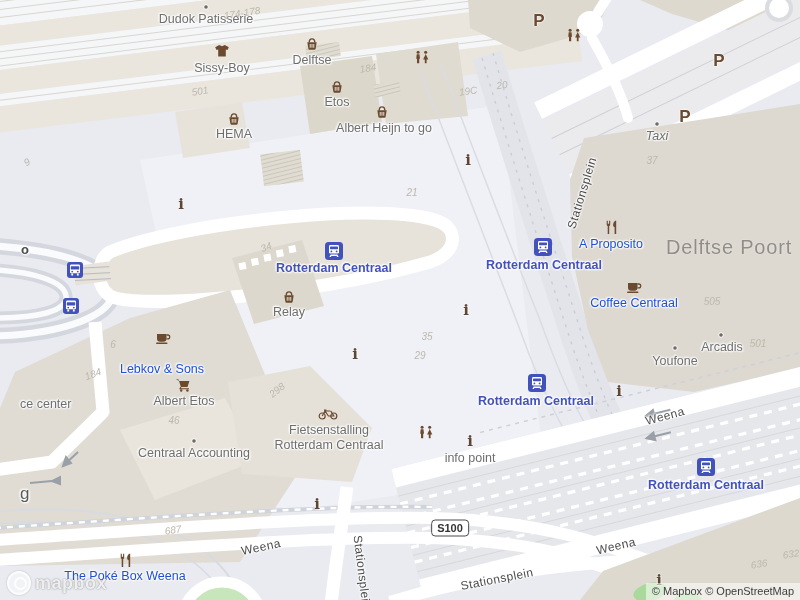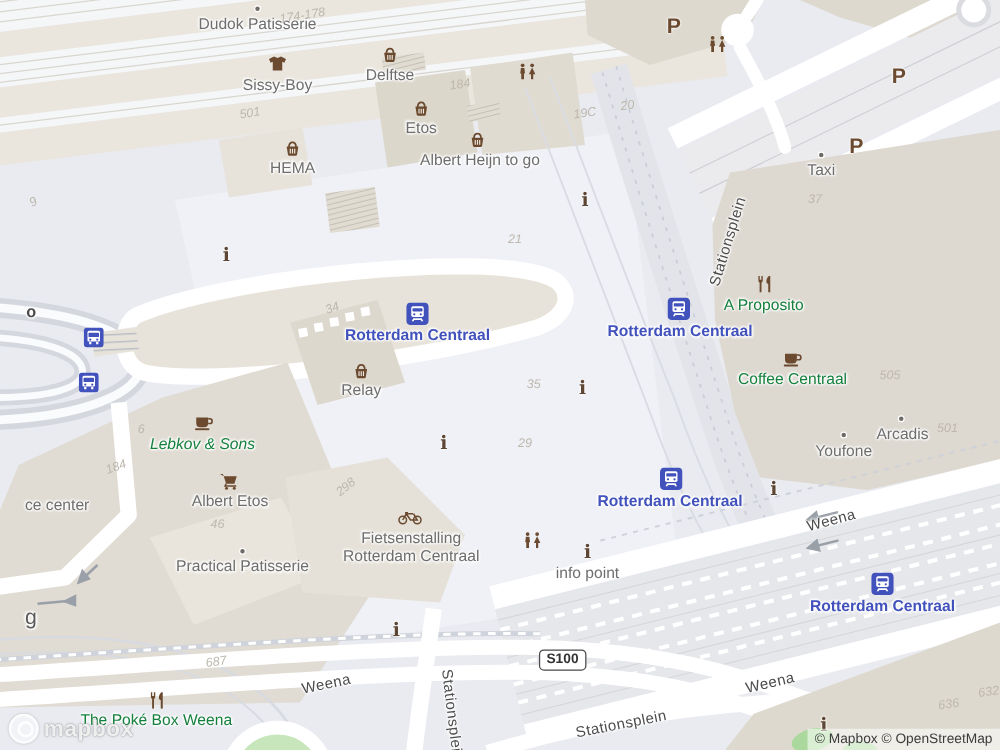--- a/index.html
+++ b/index.html
@@ -3,21 +3,21 @@
 <meta charset="utf-8">
 <style>
   html,body{margin:0;padding:0;background:#ddd;}
   #map{position:relative;width:800px;height:600px;overflow:hidden;background:#e9ebf1;
        font-family:"Liberation Sans",sans-serif;cursor:grab;}
   #base{position:absolute;left:0;top:0;}
   #poi-layer{position:absolute;inset:0;margin-left:24px;}
   .lbl{position:absolute;white-space:nowrap;transform:translate(-50%,-50%);
        text-shadow:0 0 2px #fff,0 0 2px #fff,0 0 3px #fff,1px 1px 2px #fff,-1px -1px 2px #fff;}
   .shop{font-size:12.5px;color:#6e6e6e;}
-  .orange{color:#15803d;}
+  .orange{color:#1d4ed8;}
   .station{font-size:12.5px;font-weight:bold;color:#4252bc;}
   .street{font-size:12px;color:#4c4c4c;letter-spacing:.4px;}
   .hnum{font-size:10px;font-style:italic;color:#bdb8ad;text-shadow:none;}
   .edge{transform:translate(0,-50%);}
   .poi-icon{position:absolute;transform:translate(-50%,-50%);line-height:0;}
   .imark{position:absolute;transform:translate(-50%,-50%);font-family:"DejaVu Serif","Liberation Serif",serif;
          font-weight:bold;font-size:15px;color:#5d4633;
          text-shadow:0 0 2px #fff,0 0 2px #fff;}
   .pmark{position:absolute;transform:translate(-50%,-50%);font-size:17px;font-weight:bold;color:#6b4a2f;
          text-shadow:0 0 2px #fff,0 0 2px #fff;}
@@ -222,32 +222,32 @@
           <path d="M5 6Q5 2 8 2q3 0 3 4" fill="none" stroke="#6b4a2f" stroke-width="1.5"></path>
           <path d="M3 5.6h10l-1.1 6.9q-.2 1.1-1.3 1.1H5.4q-1.1 0-1.3-1.1Z" fill="#6b4a2f"></path>
           <path d="M6.1 7.5v4M8 7.5v4M9.9 7.5v4" stroke="#efe9e2" stroke-width="1"></path>
         </svg></div>
       <div class="lbl shop" style="left: 265px; top: 312px;">Relay</div>
       <div class="poi-icon" style="left: 139px; top: 338px;"><svg width="16" height="13" viewBox="0 0 16 13">
           <path d="M2 2.5h9.5V7a3.2 3.2 0 0 1-3.2 3.2H5.2A3.2 3.2 0 0 1 2 7Z" fill="#6b4a2f"></path>
           <path d="M11.5 3.5h1.3a1.9 1.9 0 0 1 0 3.8h-1.3" fill="none" stroke="#6b4a2f" stroke-width="1.3"></path>
           <rect x="1" y="11" width="11.5" height="1.6" rx=".8" fill="#6b4a2f"></rect>
         </svg></div>
-      <div class="lbl shop orange" style="left: 138px; top: 355px; font-style: italic;">Lebkov &amp; Sons</div>
+      <div class="lbl shop orange" style="left: 138px; top: 369px;">Lebkov &amp; Sons</div>
       <div class="poi-icon" style="left: 159px; top: 385px;"><svg width="16" height="14" viewBox="0 0 16 14">
           <path d="M1 1.2h2.3L4 2.9h10.4l-1.9 6H5.9L4 2.9" fill="#6b4a2f"></path>
           <path d="M5.9 8.9 5 10.8h9" fill="none" stroke="#6b4a2f" stroke-width="1.1"></path>
           <circle cx="6.2" cy="12.5" r="1.2" fill="#6b4a2f"></circle>
           <circle cx="12.4" cy="12.5" r="1.2" fill="#6b4a2f"></circle>
         </svg></div>
       <div class="lbl shop" style="left: 160px; top: 401px;">Albert Etos</div>
       <div class="poi-icon" style="left: 170px; top: 441px;"><svg width="7" height="7">
           <circle cx="3.5" cy="3.5" r="2.3" fill="#6f6b66" stroke="#fff" stroke-width="1"></circle>
         </svg></div>
-      <div class="lbl shop" style="left: 170px; top: 453px;">Practical Patisserie</div>
+      <div class="lbl shop" style="left: 170px; top: 453px;">Centraal Accounting</div>
       <div class="poi-icon" style="left: 101px; top: 560px;"><svg width="13" height="14" viewBox="0 0 13 14">
           <path d="M2.2.8v3.6q0 1.3 1 1.7V14h1.5V6.1q1-.4 1-1.7V.8H4.6v3H3.3V.8Z" fill="#6b4a2f"></path>
           <path d="M10.6.8C9.2 2 8.6 3.7 8.6 5.2q0 1.6 1.5 2V14h1.6V.8Z" fill="#6b4a2f"></path>
         </svg></div>
       <div class="lbl shop orange" style="left: 101px; top: 576px;">The Poké Box Weena</div>
       <div class="poi-icon" style="left: 587px; top: 227px;"><svg width="13" height="14" viewBox="0 0 13 14">
           <path d="M2.2.8v3.6q0 1.3 1 1.7V14h1.5V6.1q1-.4 1-1.7V.8H4.6v3H3.3V.8Z" fill="#6b4a2f"></path>
           <path d="M10.6.8C9.2 2 8.6 3.7 8.6 5.2q0 1.6 1.5 2V14h1.6V.8Z" fill="#6b4a2f"></path>
         </svg></div>
       <div class="lbl shop orange" style="left: 587px; top: 244px;">A Proposito</div>
@@ -261,21 +261,21 @@
           <circle cx="3.5" cy="3.5" r="2.3" fill="#6f6b66" stroke="#fff" stroke-width="1"></circle>
         </svg></div>
       <div class="lbl shop" style="left: 651px; top: 361px;">Youfone</div>
       <div class="poi-icon" style="left: 697px; top: 335px;"><svg width="7" height="7">
           <circle cx="3.5" cy="3.5" r="2.3" fill="#6f6b66" stroke="#fff" stroke-width="1"></circle>
         </svg></div>
       <div class="lbl shop" style="left: 698px; top: 347px;">Arcadis</div>
       <div class="poi-icon" style="left: 633px; top: 124px;"><svg width="7" height="7">
           <circle cx="3.5" cy="3.5" r="2.3" fill="#6f6b66" stroke="#fff" stroke-width="1"></circle>
         </svg></div>
-      <div class="lbl shop" style="left: 633px; top: 136px;">Taxi</div>
+      <div class="lbl shop" style="left: 633px; top: 136px; font-style: italic;">Taxi</div>
       <div class="poi-icon" style="left: 310px; top: 251px;"><svg width="18" height="18" viewBox="0 0 18 18">
           <rect width="18" height="18" rx="3.5" fill="#4252bc"></rect>
           <g fill="#fff">
             <path d="M5.4 3h7.2q1.4 0 1.4 1.4v5.8q0 1.3-1.4 1.3H5.4Q4 11.5 4 10.2V4.4Q4 3 5.4 3Z"></path>
             <path d="M5.6 12.6 4.4 15h1.5l.5-1h5.2l.5 1h1.5l-1.2-2.4Z"></path>
           </g>
           <rect x="5" y="4.6" width="8" height="2.6" rx=".6" fill="#4252bc"></rect>
           <circle cx="6.4" cy="9.4" r=".9" fill="#4252bc"></circle>
           <circle cx="11.6" cy="9.4" r=".9" fill="#4252bc"></circle>
         </svg></div>
@@ -386,39 +386,40 @@
       <div class="shield" style="left: 426px; top: 528px;">S100</div>
       <div class="shield" style="left: 793px; top: 427px;">E</div>
       <div class="lbl hnum" style="left: 218px; top: 13px; transform: translate(-50%, -50%) rotate(-9deg);">174-178</div>
       <div class="lbl hnum" style="left: 176px; top: 91px; transform: translate(-50%, -50%) rotate(-9deg);">501</div>
       <div class="lbl hnum" style="left: 344px; top: 68px; transform: translate(-50%, -50%) rotate(-9deg);">184</div>
       <div class="lbl hnum" style="left: 444px; top: 91px; transform: translate(-50%, -50%) rotate(-8deg);">19C</div>
       <div class="lbl hnum" style="left: 478px; top: 85px; transform: translate(-50%, -50%) rotate(-8deg);">20</div>
       <div class="lbl hnum" style="left: 388px; top: 192px; transform: translate(-50%, -50%) rotate(0deg);">21</div>
       <div class="lbl hnum" style="left: 628px; top: 160px; transform: translate(-50%, -50%) rotate(0deg);">37</div>
       <div class="lbl hnum" style="left: 242px; top: 247px; transform: translate(-50%, -50%) rotate(-20deg);">34</div>
-      <div class="lbl hnum" style="left: 403px; top: 308px; transform: translate(-50%, -50%) rotate(0deg);">35</div>
+      <div class="lbl hnum" style="left: 403px; top: 336px; transform: translate(-50%, -50%) rotate(0deg);">35</div>
       <div class="lbl hnum" style="left: 396px; top: 355px; transform: translate(-50%, -50%) rotate(0deg);">29</div>
       <div class="lbl hnum" style="left: 69px; top: 374px; transform: translate(-50%, -50%) rotate(-20deg);">184</div>
       <div class="lbl hnum" style="left: 89px; top: 344px; transform: translate(-50%, -50%) rotate(0deg);">6</div>
       <div class="lbl hnum" style="left: 150px; top: 420px; transform: translate(-50%, -50%) rotate(0deg);">46</div>
       <div class="lbl hnum" style="left: 253px; top: 390px; transform: translate(-50%, -50%) rotate(-40deg);">298</div>
       <div class="lbl hnum" style="left: 149px; top: 530px; transform: translate(-50%, -50%) rotate(-8deg);">687</div>
       <div class="lbl hnum" style="left: 688px; top: 301px; transform: translate(-50%, -50%) rotate(0deg); font-style: italic;">505</div>
       <div class="lbl hnum" style="left: 734px; top: 343px; transform: translate(-50%, -50%) rotate(0deg);">501</div>
       <div class="lbl hnum" style="left: 735px; top: 564px; transform: translate(-50%, -50%) rotate(-8deg);">636</div>
       <div class="lbl hnum" style="left: 767px; top: 554px; transform: translate(-50%, -50%) rotate(-8deg);">632</div>
       <div class="lbl hnum" style="left: 3px; top: 162px; transform: translate(-50%, -50%) rotate(-30deg);">9</div>
       <div class="lbl edge" style="color: rgb(74, 74, 74); font-size: 13px; font-weight: bold; left: -3px; top: 249px;">o</div>
       <div class="lbl edge" style="color: rgb(110, 110, 110); font-size: 12.5px; left: -4px; top: 404px;">ce center</div>
       <div class="lbl edge" style="color: rgb(90, 90, 90); font-size: 17px; left: -4px; top: 494px;">g</div>
       <div class="lbl edge" style="color: rgb(66, 82, 188); font-size: 12.5px; font-weight: bold; left: 781px; top: 448px;">Rotterdam Centraal</div>
       <div class="lbl edge" style="color: rgb(145, 142, 136); font-size: 13px; left: 780px; top: 574px;">Holland</div>
     </div>
 
+  <div id="big-label">Delftse Poort</div>
 
   <div id="logo">
     <span class="ball"></span>
     <span class="word">mapbox</span>
   </div>
 
   <div id="attribution">© Mapbox © OpenStreetMap</div>
 </div>
 
 </body></html>

